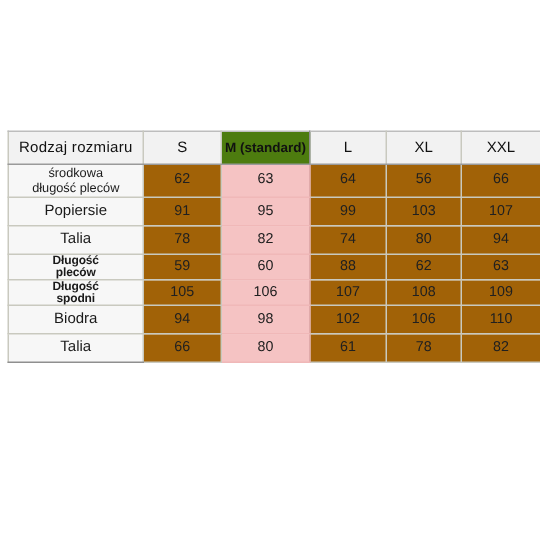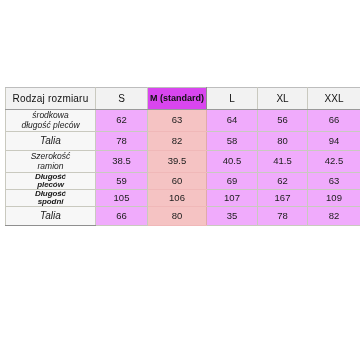--- a/index.html
+++ b/index.html
@@ -70,48 +70,47 @@
     background: #f4f4f4;
     margin-left: 28px;
   }
   th.head-size {
     background: #f0f0f0;
     font-size: 10px;
   }
   th.head-size.highlight {
     font-weight: bold;
     font-size: 9px;
-    background: #d946ef;
+    background: #4d7c0f;
     border-left: 1px solid #8f8f8f;
     border-right: 1px solid #8f8f8f;
   }
 
   
   td.row-label {
     background: #f7f7f7;
     color: #1a1a1a;
     font-size: 10px;
     padding: 2px 4px;
     border-right: 1px solid #8f8f8f;
     border-top: 1px solid #cfcfcf;
     border-bottom: 1px solid #cfcfcf;
-    font-style: italic;
   }
   td.row-label.two-line {
     font-size: 8.5px;
   }
   td.row-label.tight {
     font-weight: bold;
     font-size: 8px;
     line-height: 1.0;
     letter-spacing: -.1px;
   }
 
   td.val {
-    background: #f0abfc;
+    background: #a16207;
     font-size: 9.5px;
     color: #202020;
     border-top: 1px solid #e2e1cd;
     border-bottom: 1px solid #e2e1cd;
     border-left: 1px solid #cfcec0;
     border-right: 1px solid #cfcec0;
   }
   td.val.highlight {
     background: #f5c3c3;
     border-left: 1px solid #e0aaaa;
@@ -160,68 +159,77 @@
               <div>długość pleców</div>
             </td>
             <td class="val">62</td>
             <td class="val highlight">63</td>
             <td class="val">64</td>
             <td class="val">56</td>
             <td class="val">66</td>
           </tr>
           <tr>
             <td class="row-label">
+              <div>Popiersie</div>
+            </td>
+            <td class="val">91</td>
+            <td class="val highlight">95</td>
+            <td class="val">99</td>
+            <td class="val">103</td>
+            <td class="val">107</td>
+          </tr>
+          <tr>
+            <td class="row-label">
               <div>Talia</div>
             </td>
             <td class="val">78</td>
             <td class="val highlight">82</td>
-            <td class="val">58</td>
+            <td class="val">74</td>
             <td class="val">80</td>
             <td class="val">94</td>
-          </tr>
-          <tr class="tall">
-            <td class="row-label two-line">
-              <div>Szerokość</div>
-              <div>ramion</div>
-            </td>
-            <td class="val">38.5</td>
-            <td class="val highlight">39.5</td>
-            <td class="val">40.5</td>
-            <td class="val">41.5</td>
-            <td class="val">42.5</td>
           </tr>
           <tr class="short">
             <td class="row-label tight">
               <div>Długość</div>
               <div>pleców</div>
             </td>
             <td class="val">59</td>
             <td class="val highlight">60</td>
-            <td class="val">69</td>
+            <td class="val">88</td>
             <td class="val">62</td>
             <td class="val">63</td>
           </tr>
           <tr class="short">
             <td class="row-label tight">
               <div>Długość</div>
               <div>spodni</div>
             </td>
             <td class="val">105</td>
             <td class="val highlight">106</td>
             <td class="val">107</td>
-            <td class="val">167</td>
+            <td class="val">108</td>
             <td class="val">109</td>
+          </tr>
+          <tr>
+            <td class="row-label">
+              <div>Biodra</div>
+            </td>
+            <td class="val">94</td>
+            <td class="val highlight">98</td>
+            <td class="val">102</td>
+            <td class="val">106</td>
+            <td class="val">110</td>
           </tr>
           <tr>
             <td class="row-label">
               <div>Talia</div>
             </td>
             <td class="val">66</td>
             <td class="val highlight">80</td>
-            <td class="val">35</td>
+            <td class="val">61</td>
             <td class="val">78</td>
             <td class="val">82</td>
           </tr>
         </tbody>
     </table>
   </div>
 
 </div>
 
 </body></html>

